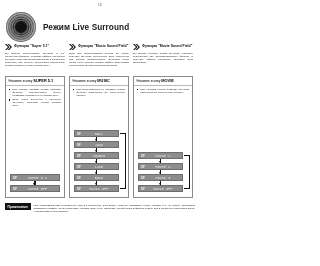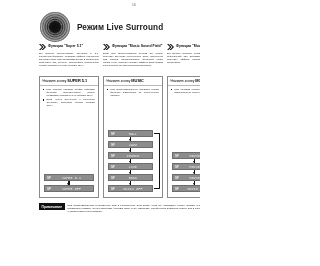--- a/index.html
+++ b/index.html
@@ -9,21 +9,20 @@
     font-family:"Liberation Sans", sans-serif;
     color:#000;
     overflow:hidden;
     position:relative;
   }
   .page{
     position:relative;
     width:200px;height:266px;
     box-sizing:border-box;
     padding:10px;
-    margin-left:34px;
   }
 
   
   .pageno{
     position:absolute;
     top:3px; left:0; right:0;
     text-align:center;
     font-size:3.2px;
     color:#555;
     letter-spacing:.2px;

